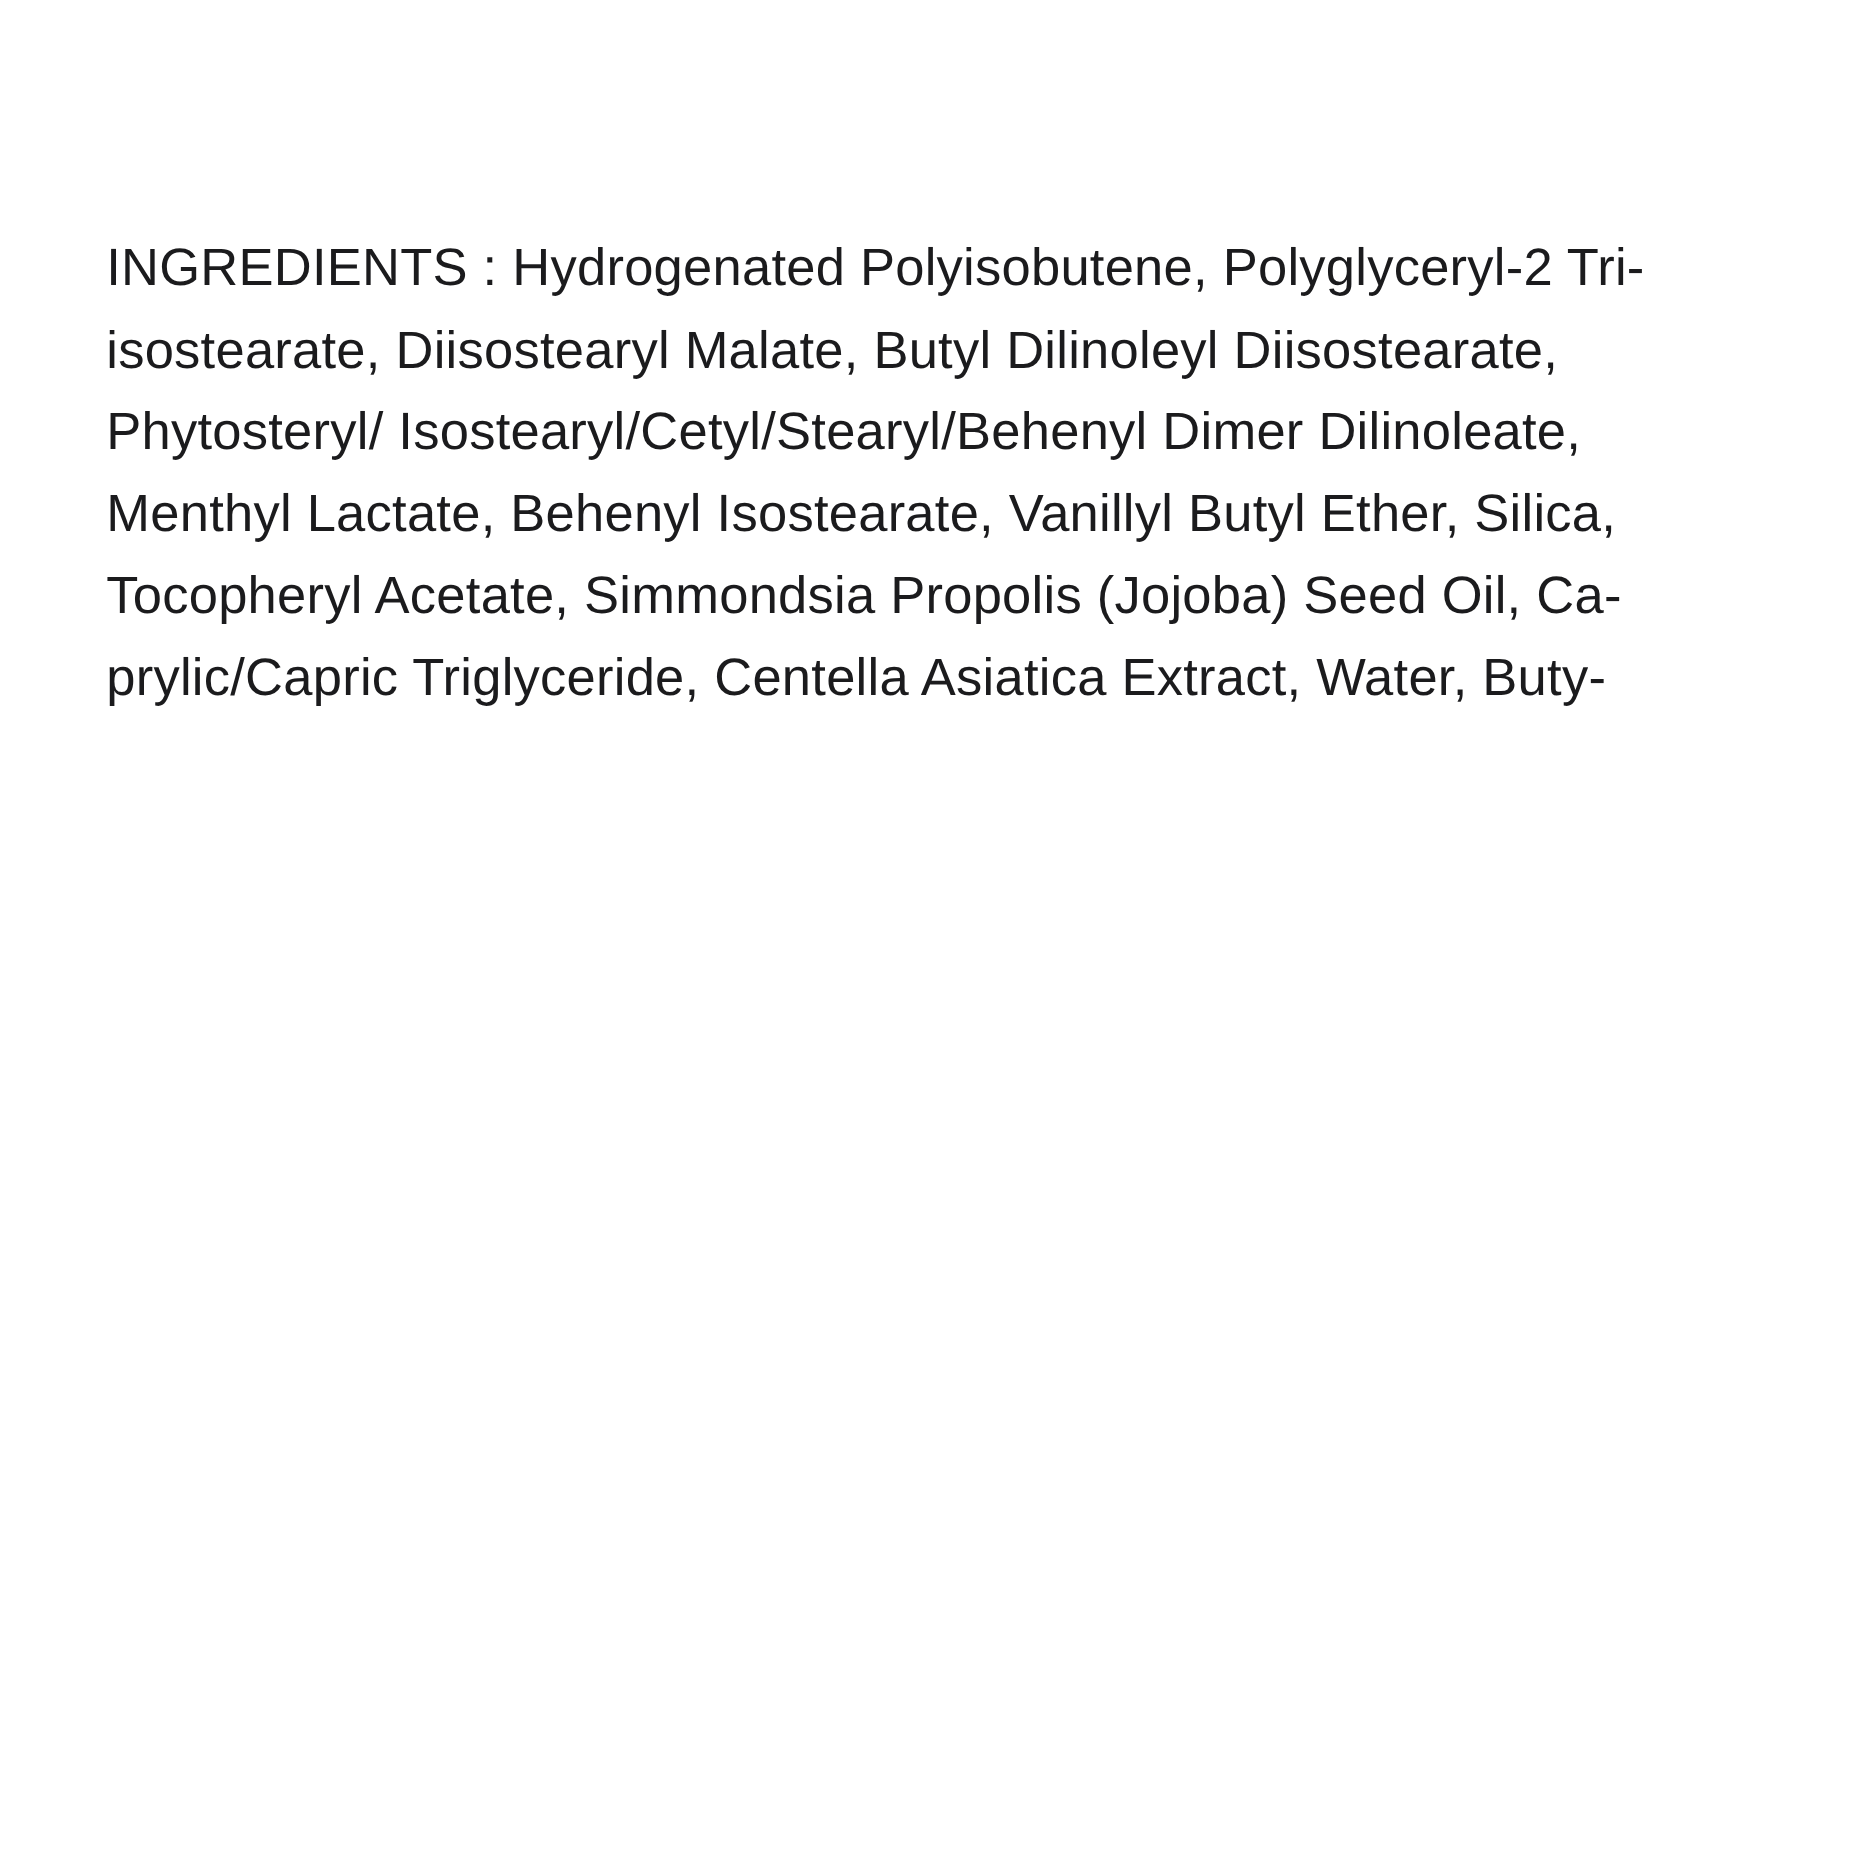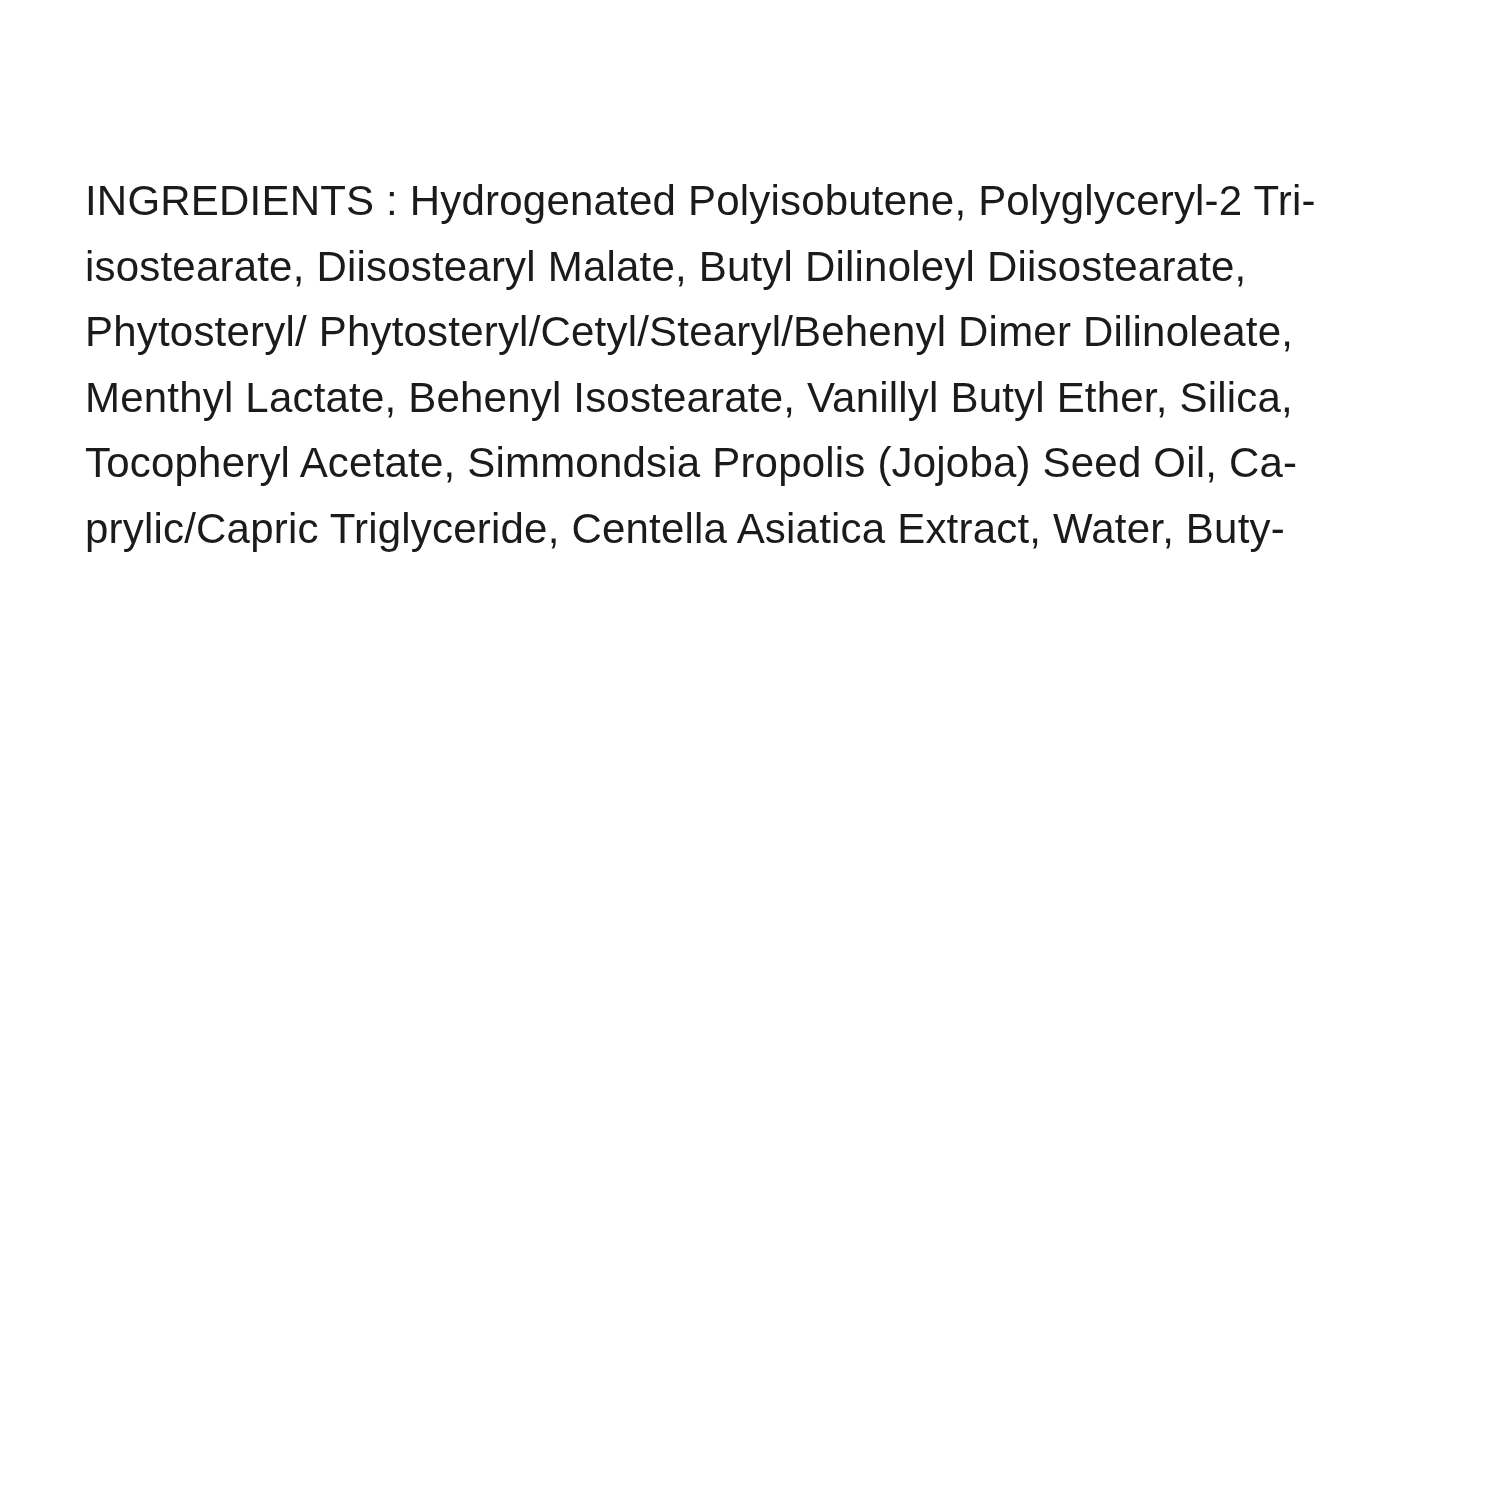--- a/index.html
+++ b/index.html
@@ -9,20 +9,21 @@
     width: 1500px;
     height: 1500px;
     overflow: hidden;
   }
   .page {
     position: relative;
     width: 1500px;
     height: 1108px;
     background: #ffffff;
     font-family: "Liberation Sans", sans-serif;
+    margin-top: 13px;
   }
   .ingredients-block {
     position: absolute;
     left: 85px;
     top: 168px;
     width: 1345px;
     color: #1b1b1d;
     font-size: 42px;
     line-height: 65.5px;
     font-weight: 400;
@@ -33,18 +34,18 @@
     white-space: nowrap;
   }
 </style>
 </head>
 <body>
 
 <div class="page">
   <div class="ingredients-block">
     <div class="ingredients-line">INGREDIENTS : Hydrogenated Polyisobutene, Polyglyceryl-2 Tri-</div>
     <div class="ingredients-line">isostearate, Diisostearyl Malate, Butyl Dilinoleyl Diisostearate,</div>
-    <div class="ingredients-line">Phytosteryl/ Phytosteryl/Cetyl/Stearyl/Behenyl Dimer Dilinoleate,</div>
+    <div class="ingredients-line">Phytosteryl/ Isostearyl/Cetyl/Stearyl/Behenyl Dimer Dilinoleate,</div>
     <div class="ingredients-line">Menthyl Lactate, Behenyl Isostearate, Vanillyl Butyl Ether, Silica,</div>
     <div class="ingredients-line">Tocopheryl Acetate, Simmondsia Propolis (Jojoba) Seed Oil, Ca-</div>
     <div class="ingredients-line">prylic/Capric Triglyceride, Centella Asiatica Extract, Water, Buty-</div>
   </div>
 </div>
 
 </body></html>

